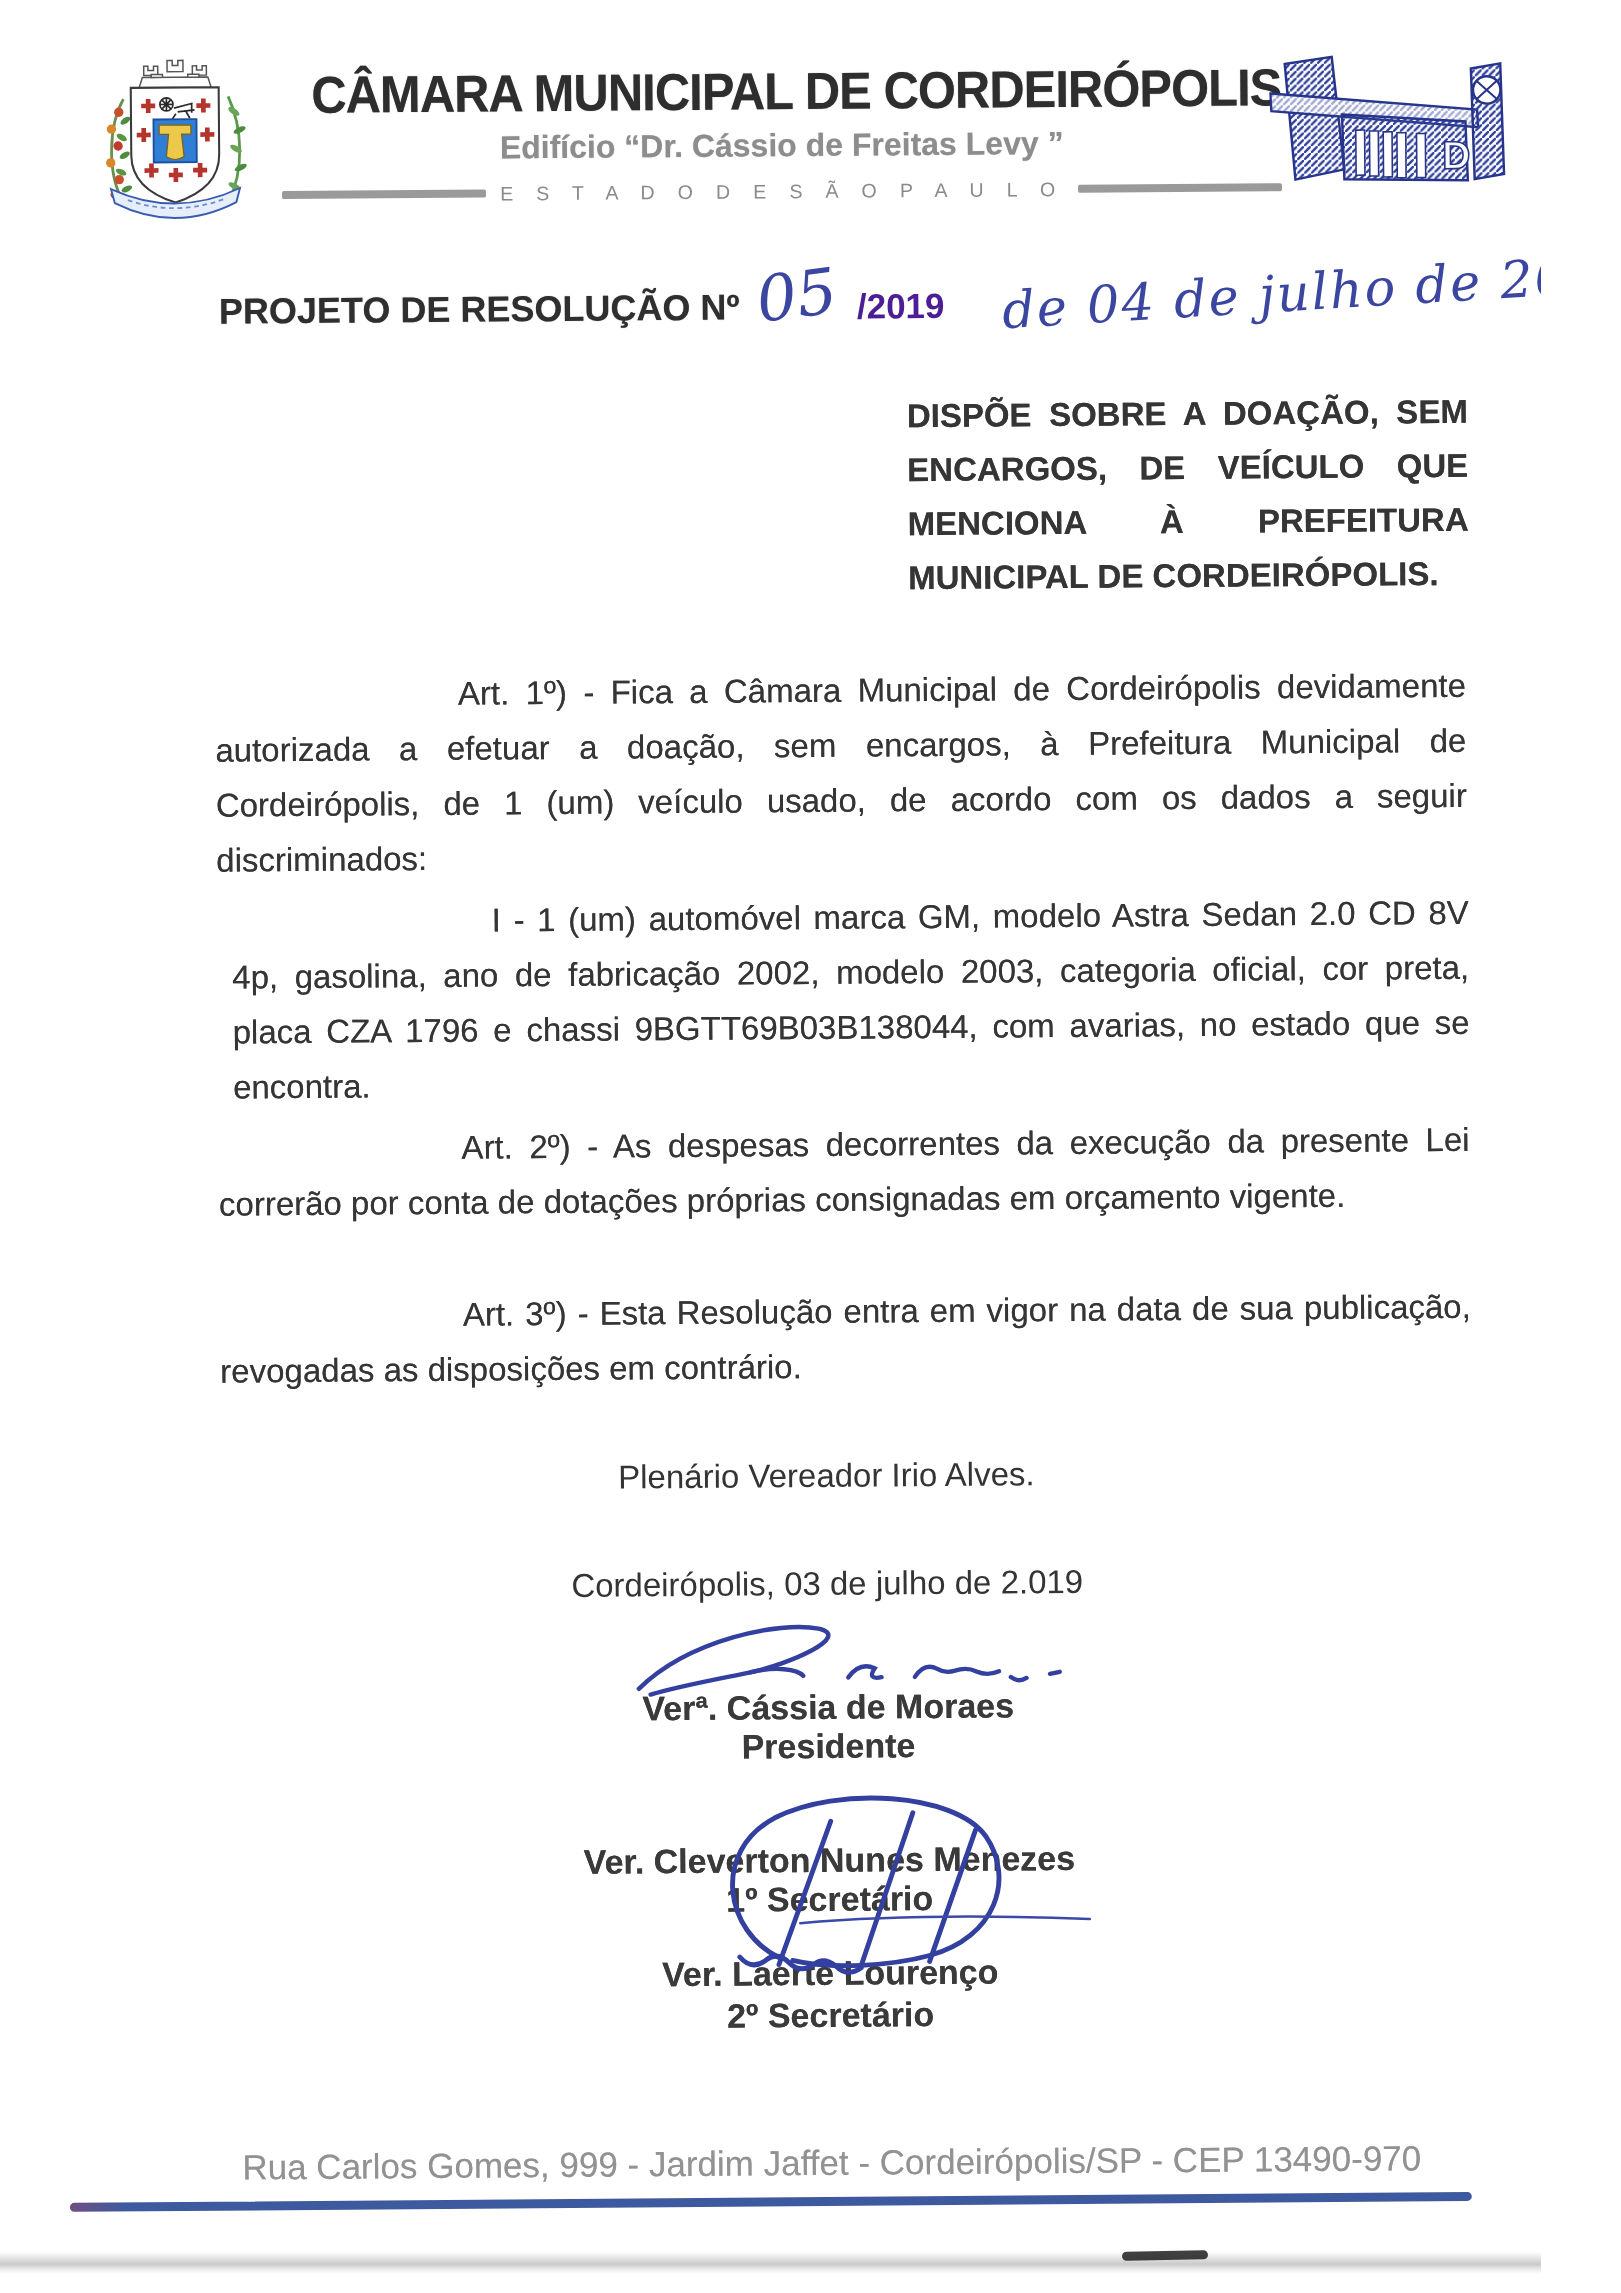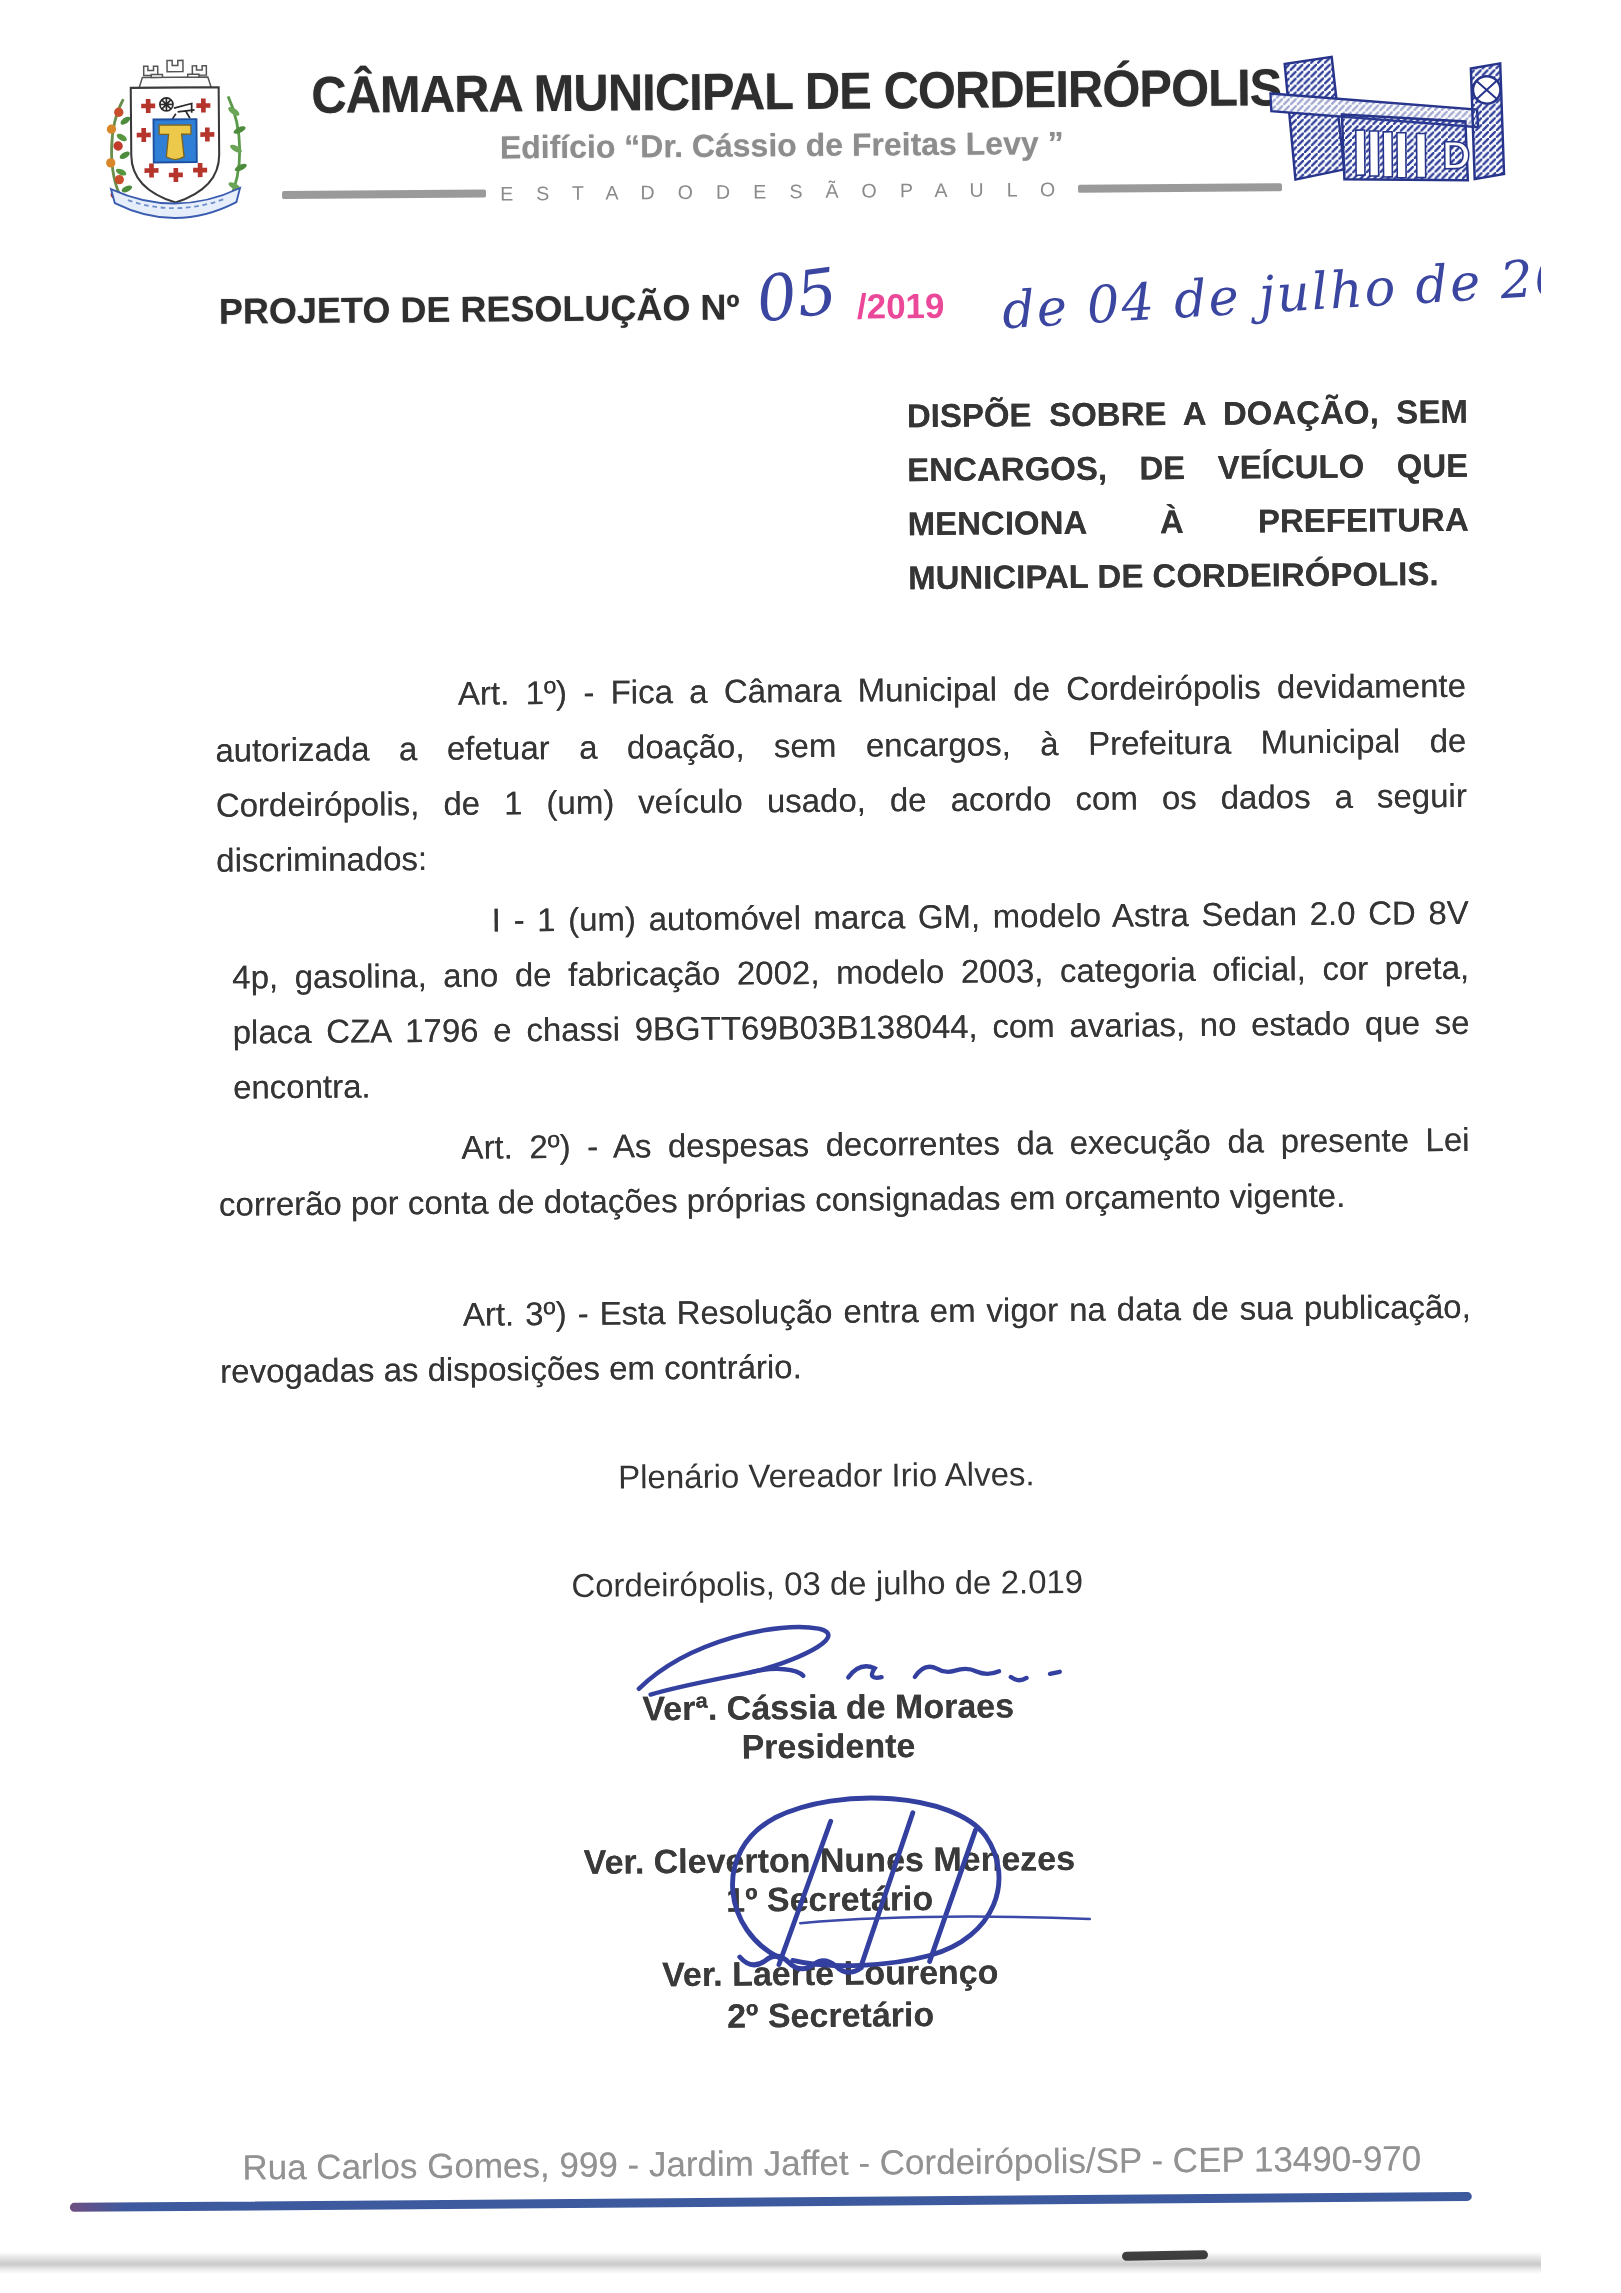--- a/index.html
+++ b/index.html
@@ -22,21 +22,21 @@
   }
   .state-divider{margin-top:15.7px;display:flex;align-items:center;justify-content:center;gap:13.7px;}
   .divider-bar{height:7.8px;width:323px;background:#9a9a9a;border-radius:2px;}
   .state-label{font-size:19.6px;color:#8a8a8a;letter-spacing:8.8px;white-space:nowrap;}
   .sketch{left:1277px;top:54px;width:239px;height:155px;}
   
   .title-line{left:225px;top:261px;width:1274px;white-space:nowrap;display:flex;align-items:baseline;}
   .title-label{font-size:36px;font-weight:700;color:#2f2f2f;text-shadow:0 0 1px rgba(40,40,40,.5);}
   .hw{font-family:"DejaVu Serif",serif;font-style:italic;color:#3b46a0;}
   .hw-number{font-size:63px;margin:0 9.8px 0 17.6px;display:inline-block;transform:rotate(-7deg) translateY(-2px);}
-  .title-year{font-size:35px;font-weight:700;color:#ec4899;margin-left:9.8px;}
+  .title-year{font-size:35px;font-weight:700;color:#4c1d95;margin-left:9.8px;}
   .hw-date{font-size:51px;margin-left:57px;display:inline-block;transform:rotate(-3deg) translateY(-5.9px);letter-spacing:2px;}
   
   .doc-text{font-size:33px;line-height:55px;text-align:justify;color:#353535;text-shadow:0 0 0.6px rgba(55,55,55,.8);margin:0;}
   .summary{left:912px;top:390px;width:561px;font-weight:700;line-height:54px;}
   .art1{left:218px;top:663px;width:1251px;text-indent:243px;}
   .item1{left:233px;top:890px;width:1237px;text-indent:260px;}
   .art2{left:218px;top:1117px;width:1251px;text-indent:243px;}
   .art3{left:218px;top:1284px;width:1251px;text-indent:243px;}
   .center-line{left:0;width:1621px;text-align:center;padding-left:25.5px;box-sizing:border-box;}
   .plenary{top:1457px;font-size:33px;}

